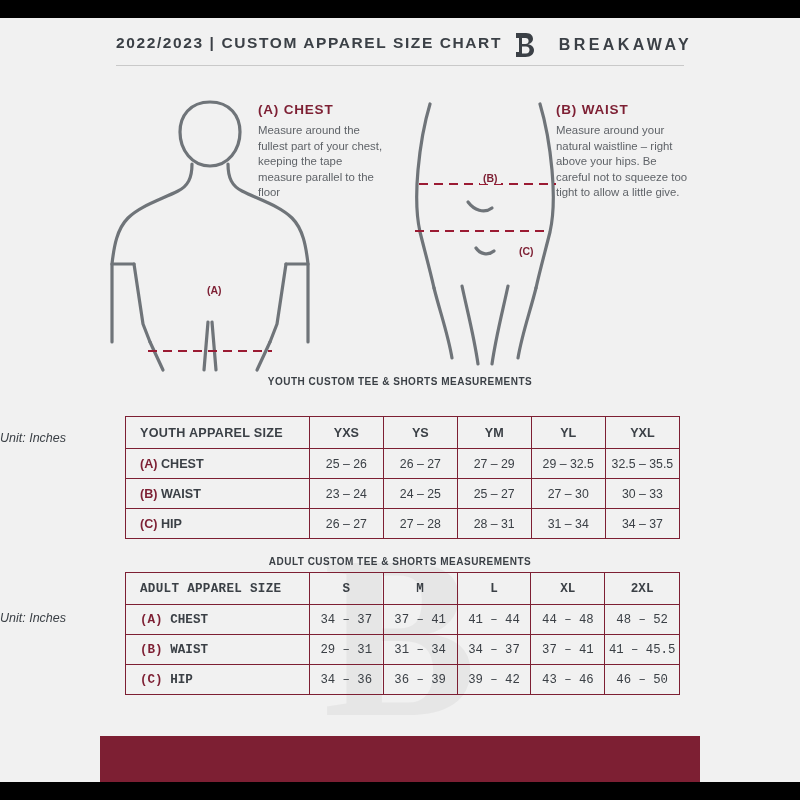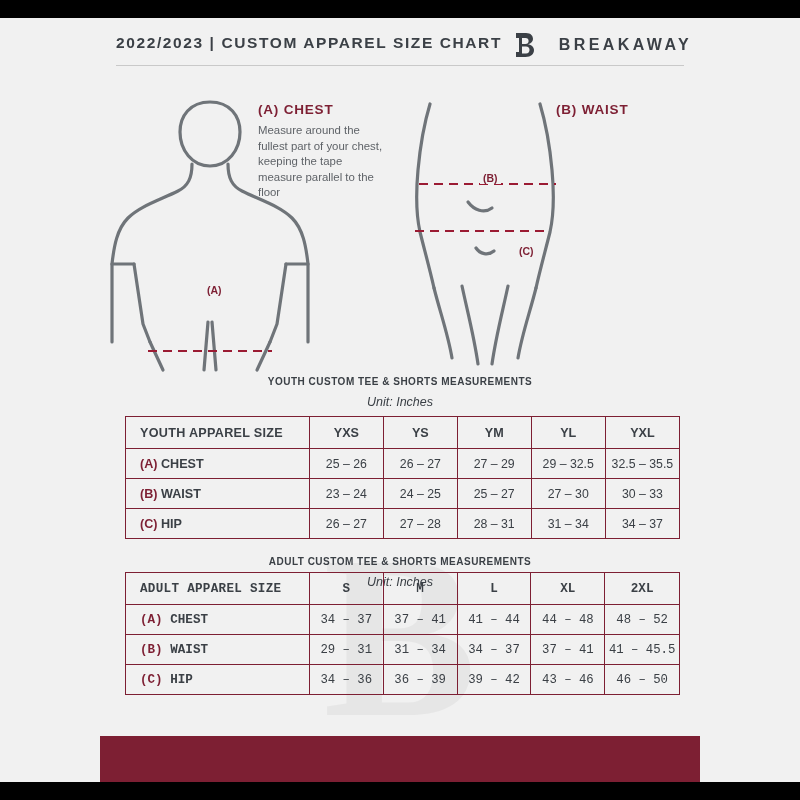--- a/index.html
+++ b/index.html
@@ -132,25 +132,25 @@
     text-align: center;
     font-size: 10px;
     font-weight: bold;
     letter-spacing: 0.5px;
     color: #3b4046;
     z-index: 2;
   }
   .sec-unit {
     position: absolute;
     width: 800px;
-    text-align: center;
     font-size: 12.5px;
     font-style: italic;
     color: #3b4046;
     z-index: 2;
+    margin-top: 36px;
   }
   
   .tbl {
     position: absolute;
     left: 125px;
     width: 555px;
     border-collapse: collapse;
     z-index: 2;
     background: transparent;
   }
@@ -256,20 +256,21 @@
       <span class="callout" style="left:204px; top:210px;">(A)</span>
       <span class="callout" style="left:480px; top:98px;">(B)</span>
       <span class="callout" style="left:516px; top:171px;">(C)</span>
 
       <div class="note" id="note-chest">
         <div class="note-title">(A) CHEST</div>
         <div class="note-body">Measure around the fullest part of your chest, keeping the tape measure parallel to the floor</div>
       </div>
       <div class="note" id="note-waist">
         <div class="note-title">(B) WAIST</div>
+        <div class="note-body">Measure around your natural waistline – right above your hips. Be careful not to squeeze too tight to allow a little give.</div>
       </div>
     </div>
 
     <div class="sec-title" style="top:358px;">YOUTH CUSTOM TEE &amp; SHORTS MEASUREMENTS</div>
     <div class="sec-unit" style="top:377px;">Unit: Inches</div>
 
     <table class="tbl" style="top:398px;border-radius:16px;">
       <thead>
         <tr>
           <td class="rowhead col-label">YOUTH APPAREL SIZE</td>

